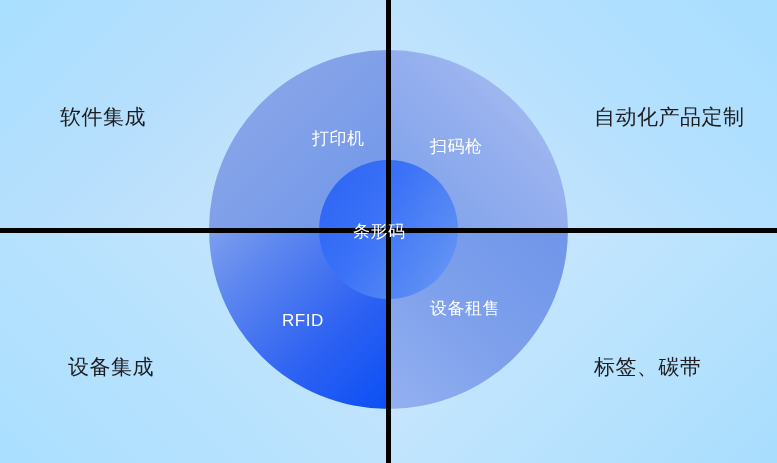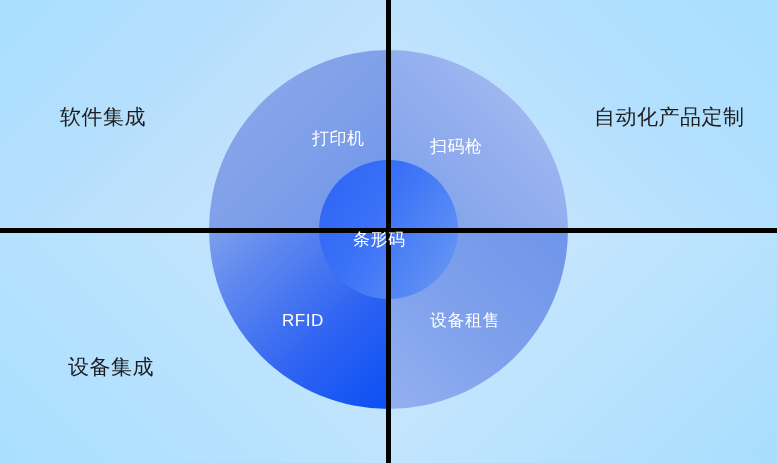--- a/index.html
+++ b/index.html
@@ -88,32 +88,31 @@
   }
   .inner-label {
     font-size: 17px;
     color: #ffffff;
     letter-spacing: 0.5px;
   }
   .center-label {
     font-size: 17px;
     color: #ffffff;
     letter-spacing: 0.5px;
-    margin-top: 8px;
   }
 
   #lbl-soft   { left: 60px;  top: 106px; }
   #lbl-auto   { left: 594px; top: 106px; }
   #lbl-dev    { left: 60px;  top: 356px; margin-left: 8px; }
   #lbl-tag    { left: 594px; top: 356px; }
 
   #lbl-printer { left: 272px; top: 130px; margin-left: 40px; }
   #lbl-scanner { left: 430px; top: 130px; margin-top: 8px; }
   #lbl-rfid    { left: 282px; top: 312px; }
-  #lbl-rental  { left: 430px; top: 312px; text-align: right; }
+  #lbl-rental  { left: 430px; top: 300px; text-align: right; }
 
   #lbl-barcode { left: 353px; top: 223px; }
 </style>
 </head>
 <body>
 
 <div id="stage">
 
   <div class="bg-quad" id="bg-tl"></div>
   <div class="bg-quad" id="bg-tr"></div>
@@ -128,20 +127,21 @@
   </div>
 
   <div id="inner-circle"></div>
 
   <div id="cross-h"></div>
   <div id="cross-v"></div>
 
   <div class="label outer-label" id="lbl-soft">软件集成</div>
   <div class="label outer-label" id="lbl-auto">自动化产品定制</div>
   <div class="label outer-label" id="lbl-dev">设备集成</div>
+  <div class="label outer-label" id="lbl-tag">标签、碳带</div>
 
   <div class="label inner-label" id="lbl-printer">打印机</div>
   <div class="label inner-label" id="lbl-scanner">扫码枪</div>
   <div class="label inner-label" id="lbl-rfid">RFID</div>
   <div class="label inner-label" id="lbl-rental">设备租售</div>
 
   <div class="label center-label" id="lbl-barcode">条形码</div>
 
 </div>
 

